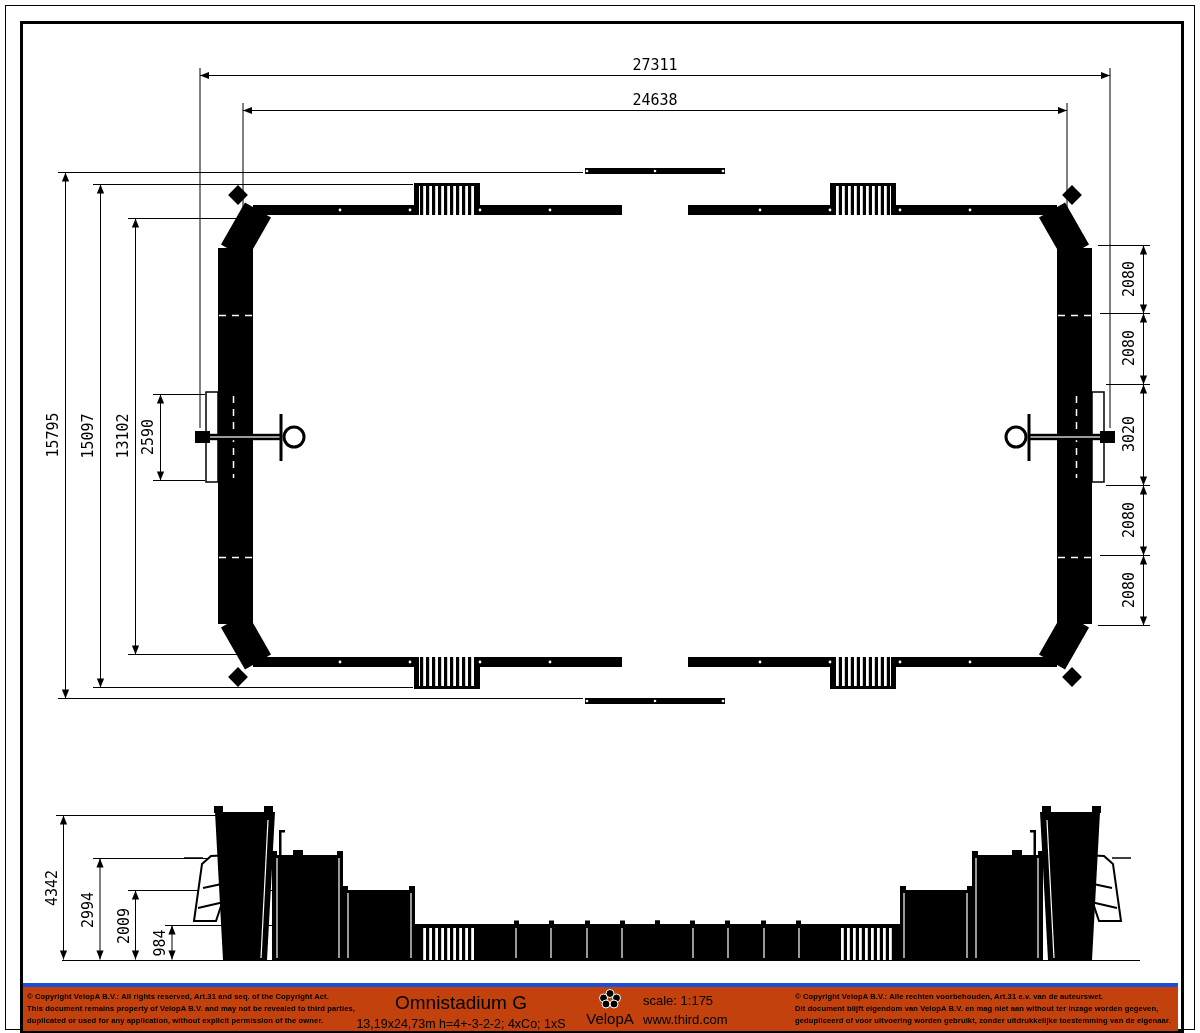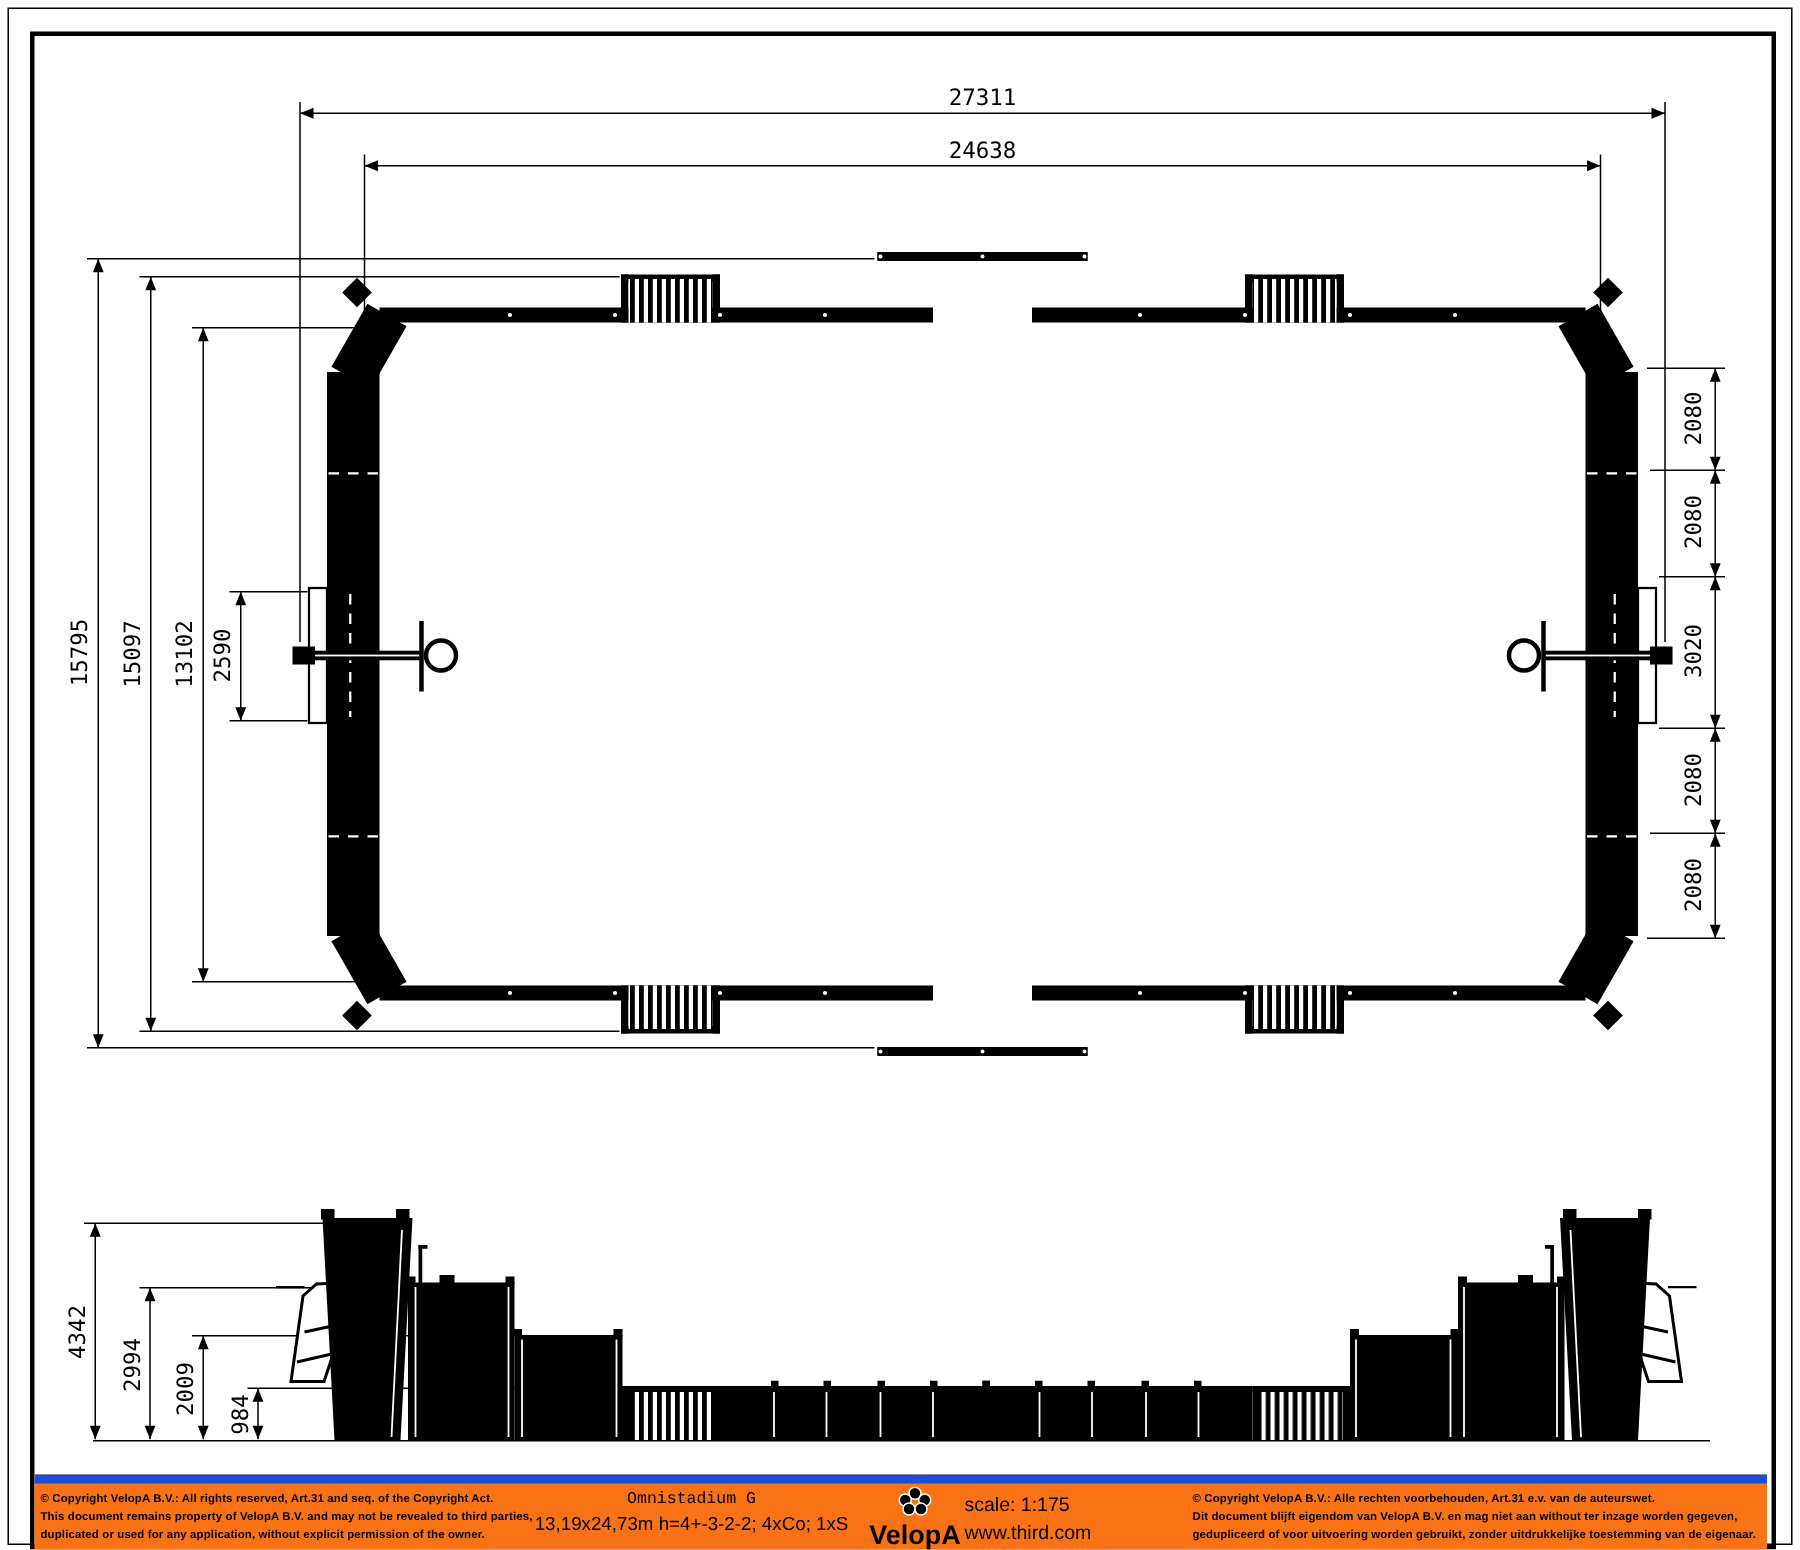--- a/index.html
+++ b/index.html
@@ -2,29 +2,29 @@
 <html><head>
 <meta charset="utf-8">
 <style>
   html,body{margin:0;padding:0;background:#fff;}
   body{width:1200px;height:1033px;position:relative;overflow:hidden;
        font-family:"Liberation Sans",sans-serif;color:#000;}
   .outer-border{position:absolute;left:5px;top:5px;right:5px;bottom:3px;border:1px solid #000;}
   .inner-border{position:absolute;left:20px;top:21px;width:1158px;height:1006px;border:3px solid #000;}
   .drawing{position:absolute;left:0;top:0;width:1200px;height:983px;}
   svg text{font-family:"DejaVu Sans Mono","Liberation Mono",monospace;font-size:15px;fill:#000;}
-  .footer{position:absolute;left:23px;top:983px;width:1155px;height:44px;border-top:6px solid #1d4ed8;background:#f97316;}
+  .footer{position:absolute;left:23px;top:983px;width:1155px;height:44px;border-top:4px solid #1d4ed8;background:#c2410c;}
   .cblock{position:absolute;top:4px;font-weight:bold;font-size:7.6px;line-height:12px;white-space:nowrap;letter-spacing:0.1px;}
   .c-left{left:4px;}
   .c-right{left:772px;}
   .product{position:absolute;left:318px;top:5px;width:240px;text-align:center;}
-  .p-title{font-size:11px;font-family:Liberation Mono, monospace;}
+  .p-title{font-size:19px;}
   .p-spec{font-size:12.5px;margin-top:3px;white-space:nowrap;}
   .logo{position:absolute;left:556px;top:2px;width:62px;text-align:center;}
-  .logo-text{font-weight:bold;font-size:18px;margin-top:-3px;letter-spacing:0px;}
+  .logo-text{font-weight:normal;font-size:15px;margin-top:-3px;letter-spacing:0px;}
   .scaleblock{position:absolute;left:620px;top:6px;width:118px;font-size:13px;}
   .scaleblock div+div{margin-top:4px;}
 </style>
 </head>
 <body>
 
 <div class="outer-border"></div>
 <div class="inner-border"></div>
 
 <svg class="drawing" viewBox="0 0 1200 983">

